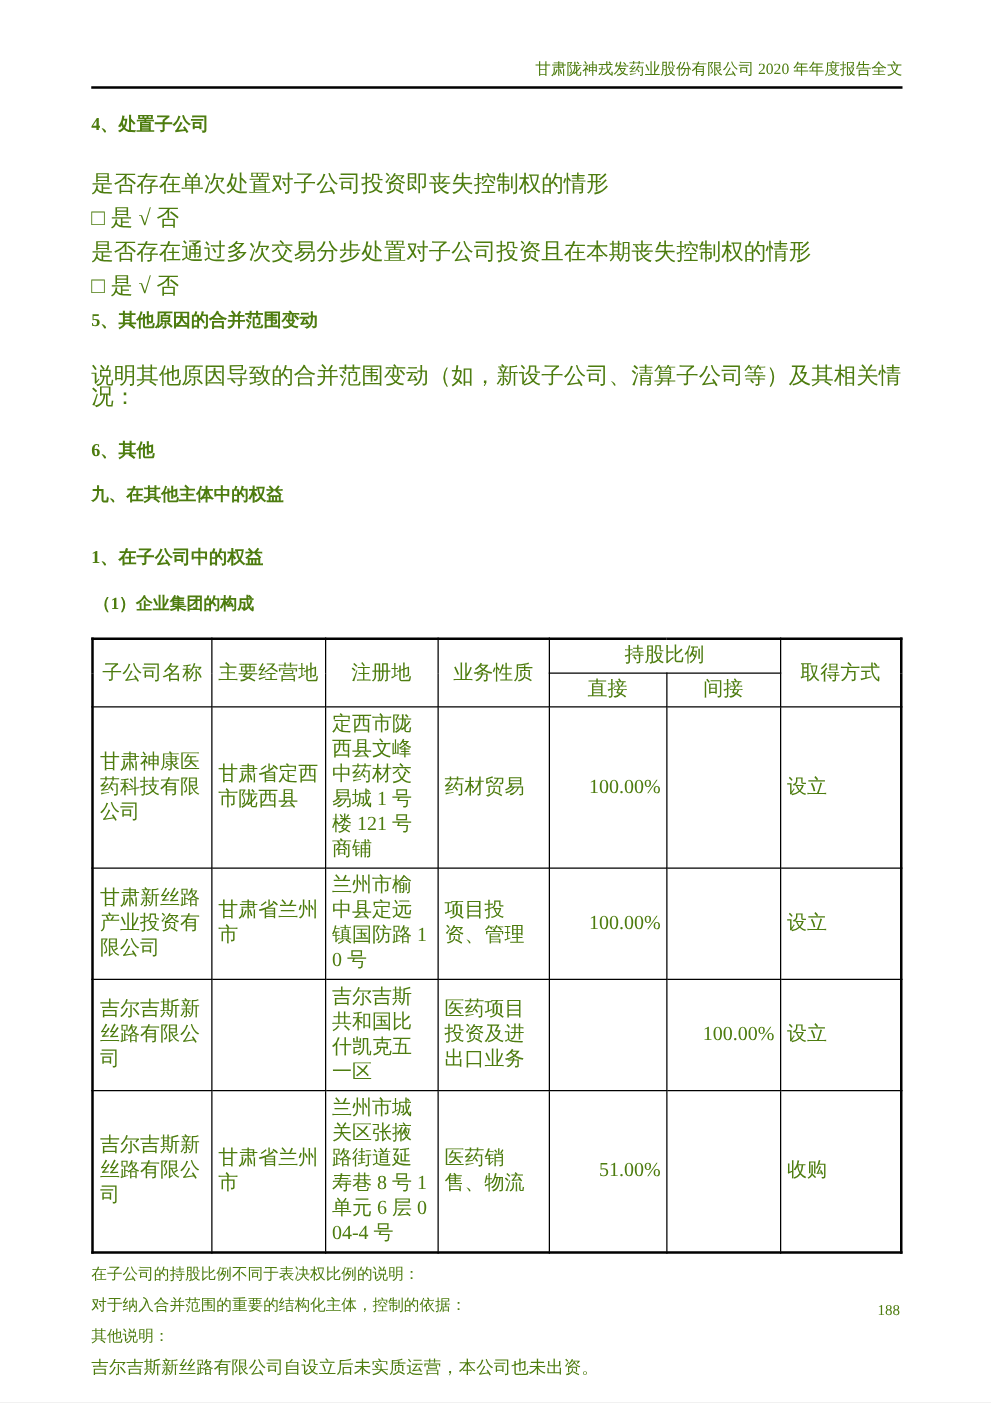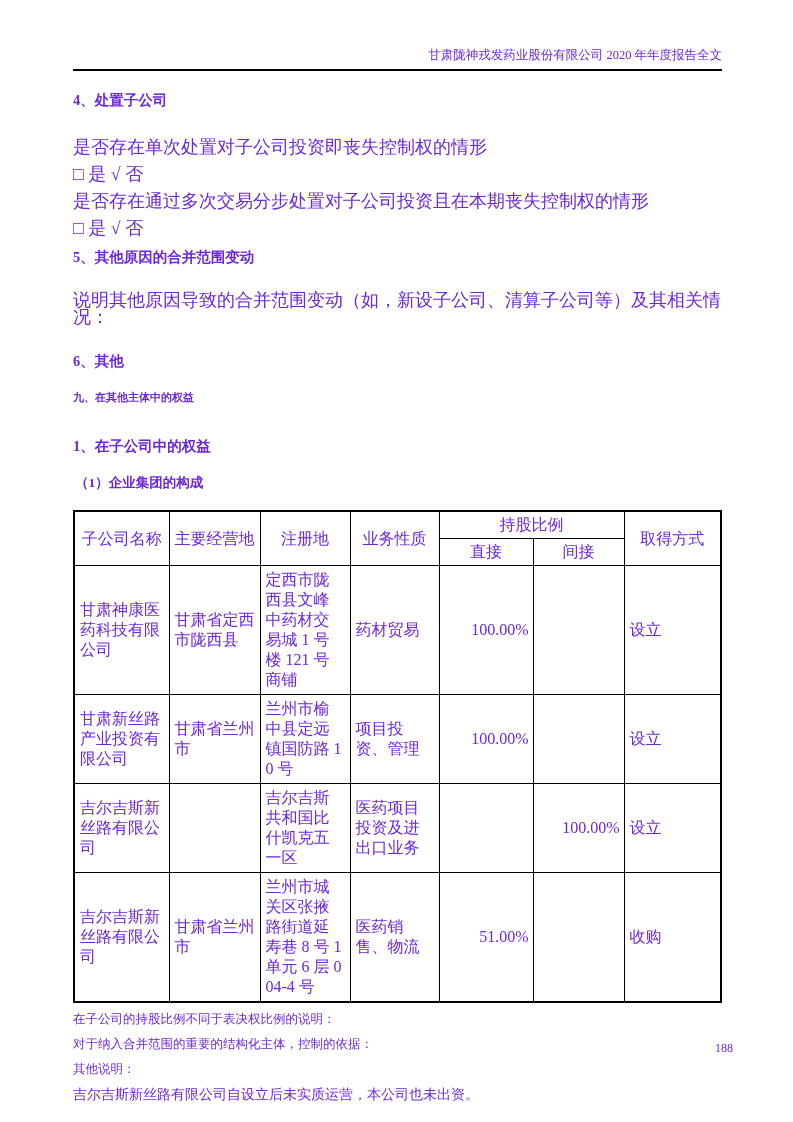--- a/index.html
+++ b/index.html
@@ -3,36 +3,36 @@
 <meta charset="utf-8">
 <style>
   * { box-sizing: border-box; }
   html, body { margin: 0; padding: 0; background: #e8e8e8; }
   .page {
     position: relative;
     width: 793px;
     height: 1122px;
     margin: 0 auto;
     background: #ffffff;
-    color: #6d28d9;
+    color: #4d7c0f;
     font-family: "Liberation Serif", "DejaVu Serif", serif;
     padding: 0 71px 0 73px;
     overflow: hidden;
   }
   .doc-header {
     padding-top: 47px;
     padding-bottom: 6px;
     border-bottom: 2px solid #000;
     text-align: right;
     font-size: 12.5px;
     line-height: 16px;
   }
   h2, h3, h4, p { margin: 0; font-weight: normal; }
   .h-l3 { font-weight: bold; font-size: 14.5px; line-height: 18px; }
-  .h-l2 { font-weight: bold; font-size: 11px; line-height: 20px; }
+  .h-l2 { font-weight: bold; font-size: 14px; line-height: 20px; }
   .h-l4 { font-weight: bold; font-size: 13.5px; line-height: 17px; padding-left: 2px; }
   .body-p { font-size: 18px; line-height: 17px; }
   .mt-s4   { margin-top: 20px; }
   .mt-q1   { margin-top: 30px; }
   .mt-ans  { margin-top: 10px; }
   .mt-q2   { margin-top: 10px; }
   .mt-s5   { margin-top: 11px; }
   .mt-s5t  { margin-top: 26px; }
   .mt-s6   { margin-top: 26px; }
   .mt-s9   { margin-top: 17px; }
@@ -54,21 +54,21 @@
     line-height: 20px;
     vertical-align: middle;
     word-break: break-all;
   }
   table.subs thead th { text-align: center; padding: 3px 2px; }
   table.subs td.num { text-align: right; padding-right: 4px; }
   .note { font-size: 12.5px; line-height: 17px; margin-top: 8px; }
   .note-big { font-size: 14px; line-height: 18px; margin-top: 8px; }
   .page-number {
     position: absolute;
-    right: 60px;
+    right: 73px;
     bottom: 66px;
     font-size: 12px;
   }
 </style>
 </head>
 <body>
 
 <div class="page">
 
   <header class="doc-header">

